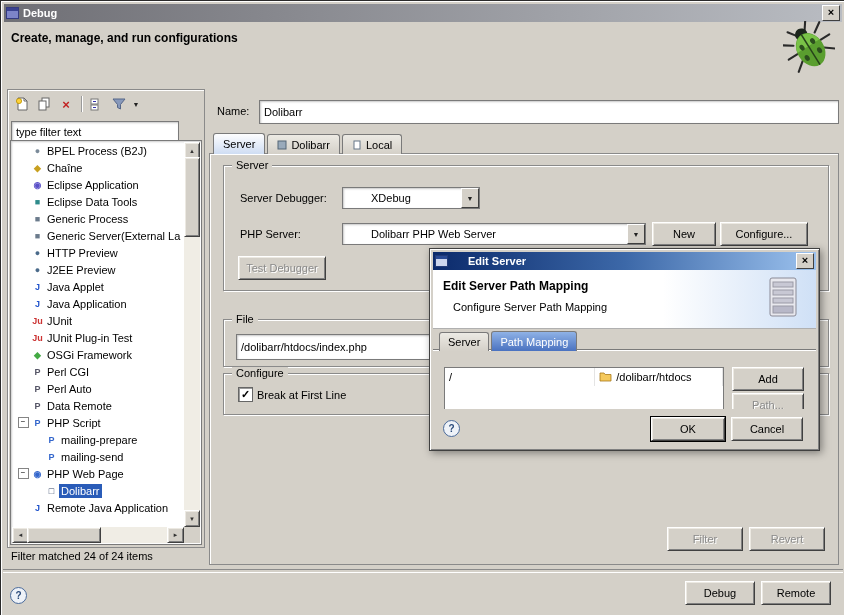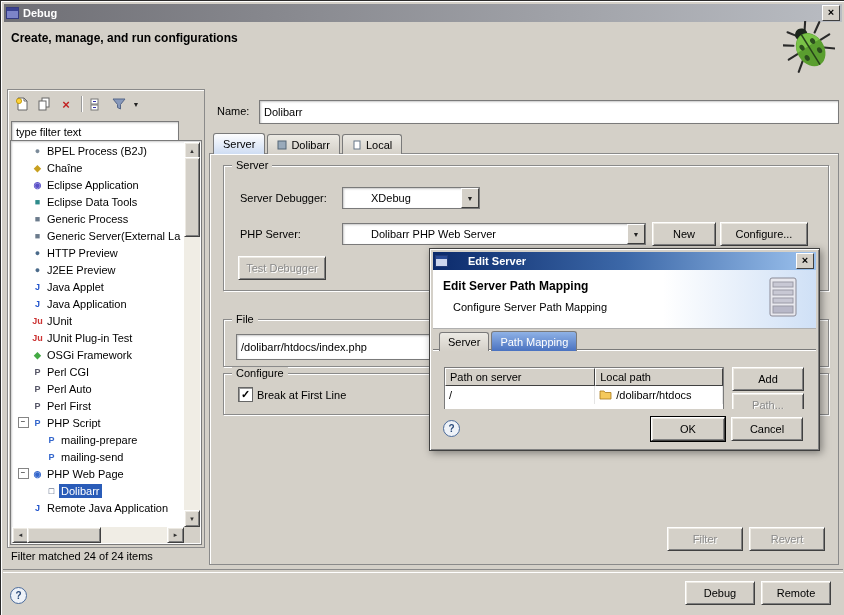--- a/index.html
+++ b/index.html
@@ -223,21 +223,21 @@
           <span class="tlabel">Perl CGI</span>
         </div>
         <div class="trow" style="padding-left: 4px;">
           <span class="expander"></span>
           <span class="ticon" style="color: rgb(85, 85, 102);">P</span>
           <span class="tlabel">Perl Auto</span>
         </div>
         <div class="trow" style="padding-left: 4px;">
           <span class="expander"></span>
           <span class="ticon" style="color: rgb(85, 85, 102);">P</span>
-          <span class="tlabel">Perl First</span>
+          <span class="tlabel">Data Remote</span>
         </div>
         <div class="trow" style="padding-left: 4px;">
           <span class="expander">
             <span class="ebox">−</span>
           </span>
           <span class="ticon" style="color: rgb(51, 102, 204);">P</span>
           <span class="tlabel">PHP Script</span>
         </div>
         <div class="trow" style="padding-left: 18px;">
           <span class="expander"></span>
@@ -367,24 +367,20 @@
       <div class="dtab">
           <span>Server</span>
         </div>
       <div class="dtab active">
           <span>Path Mapping</span>
         </div>
     </div>
     <div class="dlg-body-line"></div>
 
     <div class="map-table">
-      <div class="map-head">
-        <div class="map-hcell" style="width:150px">Path on server</div>
-        <div class="map-hcell" style="width:126px">Local path</div>
-      </div>
       <div>
           <div class="map-row">
             <div class="map-cell" style="width: 150px;">/</div>
             <div class="map-cell" style="width: 126px; text-align: center;">
               <span><svg width="13" height="11" viewBox="0 0 13 11">
                   <path d="M1 3.5 1 2h4l1.2 1.5H12V10H1Z" fill="#f5c95c" stroke="#a8791a" stroke-width="0.8"></path>
                 </svg></span>
               <span>/dolibarr/htdocs</span>
             </div>
           </div>

